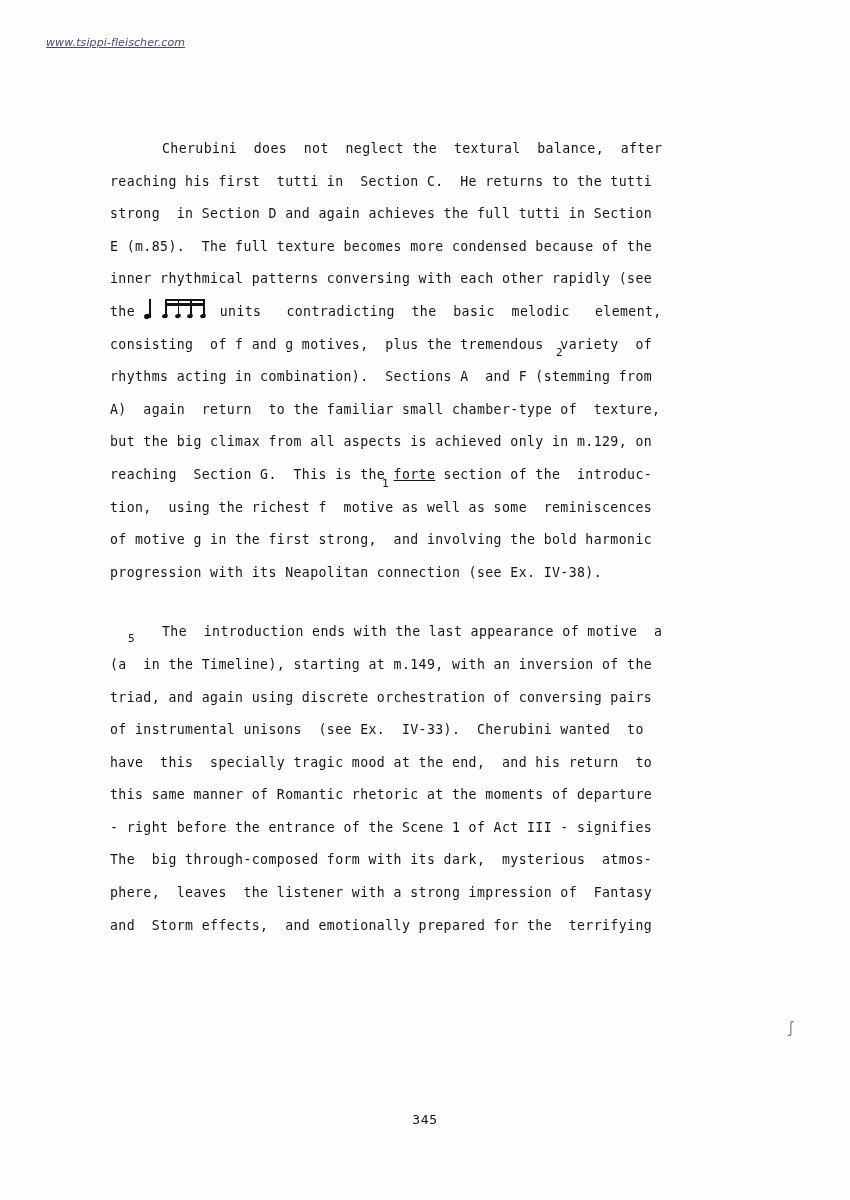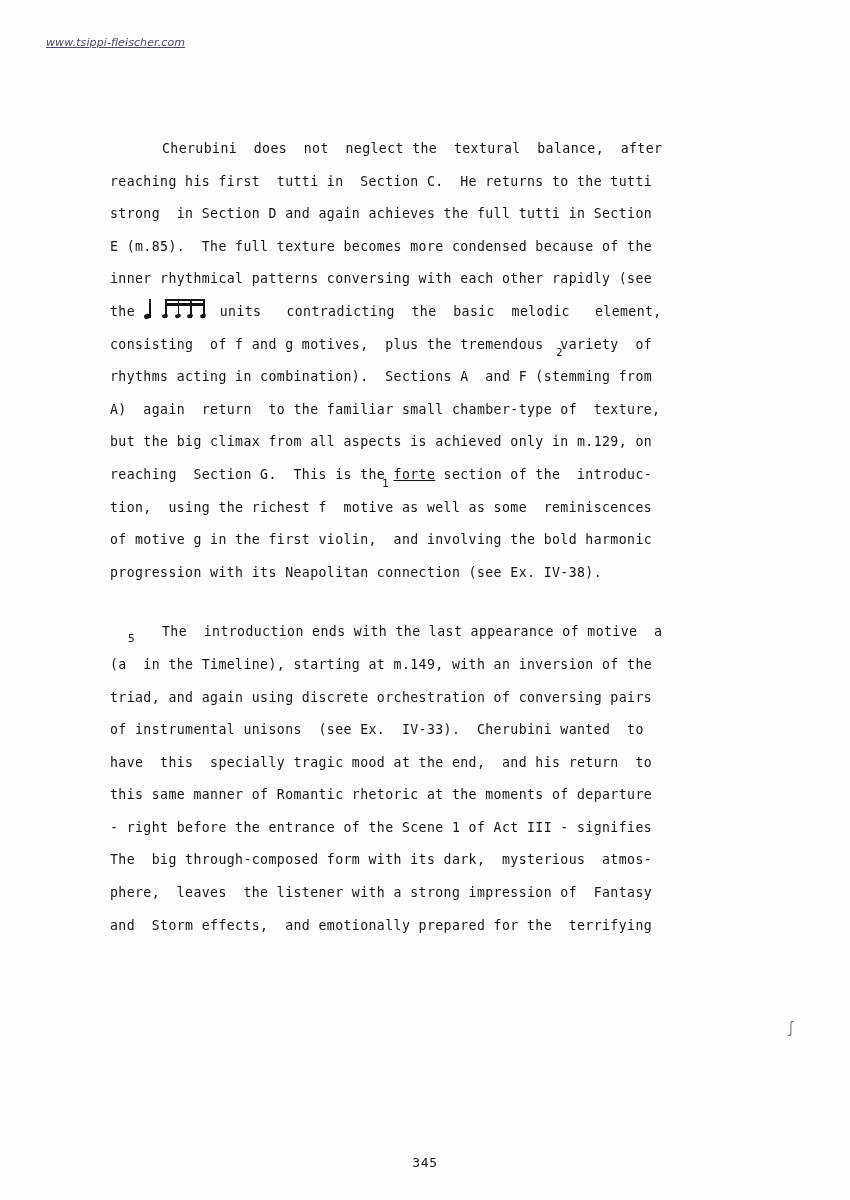--- a/index.html
+++ b/index.html
@@ -136,21 +136,21 @@
     height: 4.2px;
     background: #141414;
     border-radius: 50%;
     transform: rotate(-18deg);
   }
 
   .page-number {
     position: absolute;
     left: 0;
     right: 0;
-    top: 1155px;
+    top: 1112px;
     text-align: center;
     font-size: 13px;
     letter-spacing: 0.6px;
     color: #141414;
   }
 
   .edge-mark {
     position: absolute;
     right: 56px;
     top: 1022px;
@@ -173,21 +173,21 @@
         <span class="line">strong  in Section D and again achieves the full tutti in Section</span>
         <span class="line">E (m.85).  The full texture becomes more condensed because of the</span>
         <span class="line">inner rhythmical patterns conversing with each other rapidly (see</span>
         <span class="line">the <span class="music"><span class="quarter-stem"></span><span class="quarter-head"></span><span class="beam-group"><span class="beam b1"></span><span class="beam b2"></span><span class="stem s1"></span><span class="stem s2"></span><span class="stem s3"></span><span class="stem s4"></span><span class="note-head" style="left:-3px"></span><span class="note-head" style="left:9.5px"></span><span class="note-head" style="left:22px"></span><span class="note-head" style="left:35px"></span></span></span> units   contradicting  the  basic  melodic   element,</span>
         <span class="line">consisting  of f and g motives,  plus the tremendous  variety  of</span>
         <span class="line">rhythms acting in combination).  Sections A  and F (stemming from<span class="sup-marker" style="left: 446px; top: -14px;">2</span></span>
         <span class="line">A)  again  return  to the familiar small chamber-type of  texture,</span>
         <span class="line">but the big climax from all aspects is achieved only in m.129, on</span>
         <span class="line">reaching  Section G.  This is the <span class="underline-word">forte</span> section of the  introduc-</span>
         <span class="line">tion,  using the richest f  motive as well as some  reminiscences<span class="sup-marker" style="left: 272px; top: -14px;">1</span></span>
-        <span class="line">of motive g in the first violin,  and involving the bold harmonic</span>
+        <span class="line">of motive g in the first strong,  and involving the bold harmonic</span>
         <span class="line">progression with its Neapolitan connection (see Ex. IV-38).</span>
       </div>
     <div class="para" id="p2">
         <span class="line"><span class="indent"></span>The  introduction ends with the last appearance of motive  a<span class="sup-marker" style="left: 18px; top: 17px;">5</span></span>
         <span class="line">(a  in the Timeline), starting at m.149, with an inversion of the</span>
         <span class="line">triad, and again using discrete orchestration of conversing pairs</span>
         <span class="line">of instrumental unisons  (see Ex.  IV-33).  Cherubini wanted  to</span>
         <span class="line">have  this  specially tragic mood at the end,  and his return  to</span>
         <span class="line">this same manner of Romantic rhetoric at the moments of departure</span>
         <span class="line">- right before the entrance of the Scene 1 of Act III - signifies</span>

